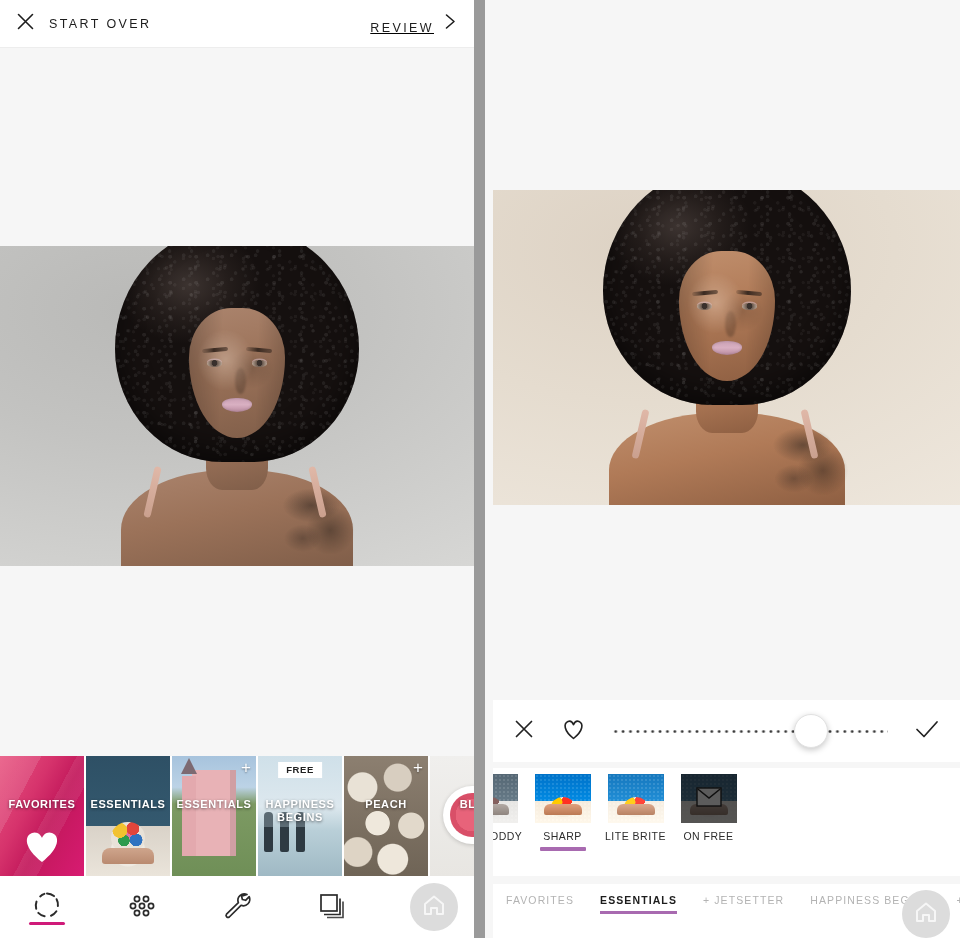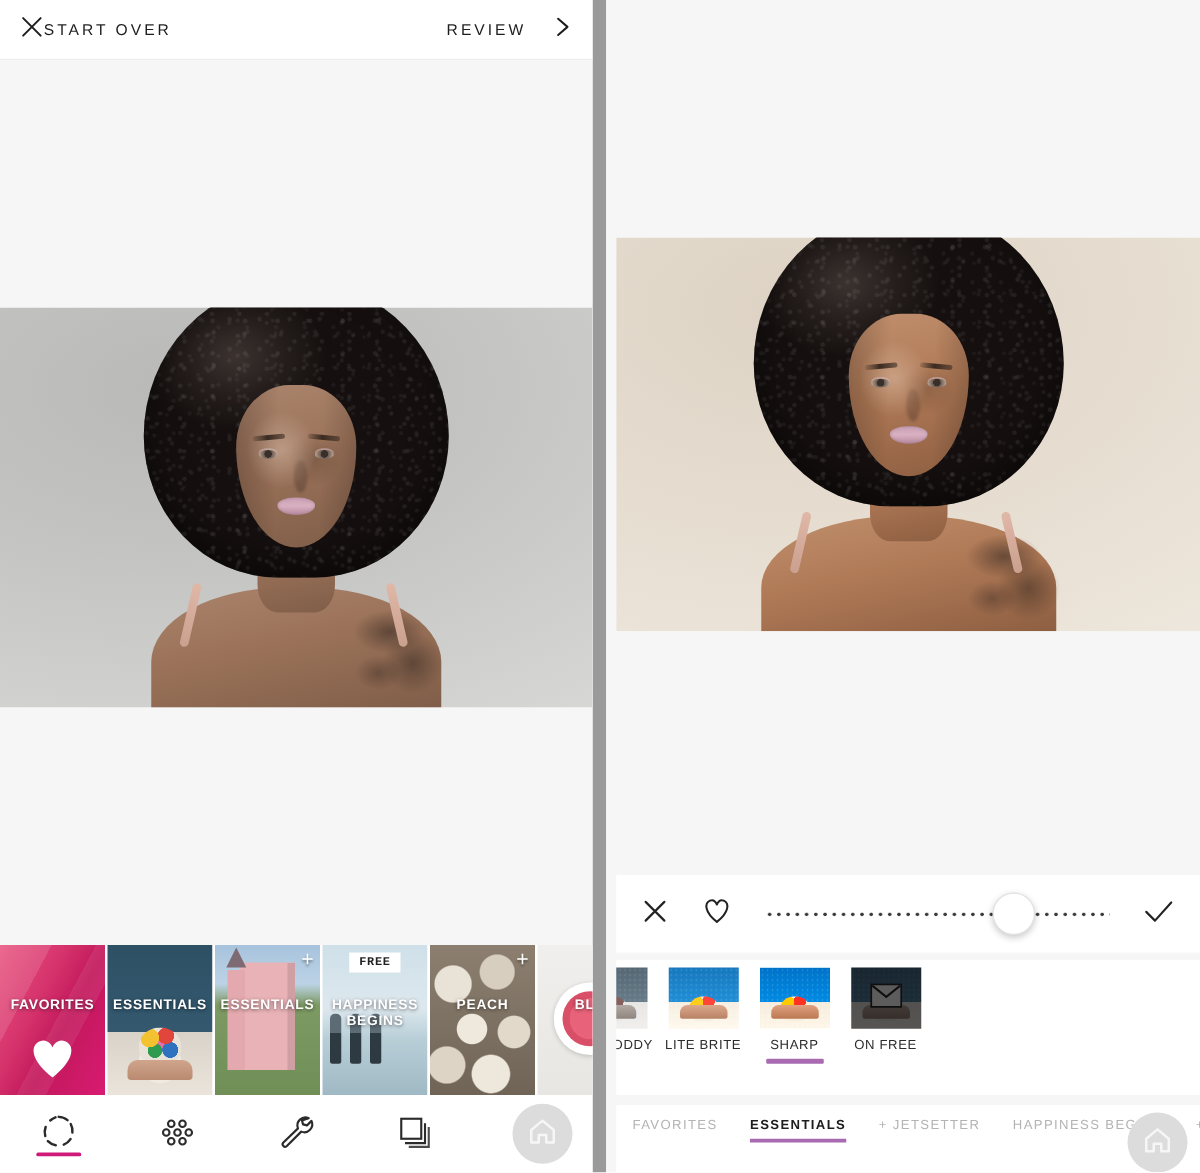--- a/index.html
+++ b/index.html
@@ -17,22 +17,22 @@
   .divider     { width: 11px; height: 938px; background: #9a9a9a; }
   .panel-right { width: 475px; background: #f6f6f6; }
 
   
   .topbar {
     position: absolute; top: 0; left: 0; width: 100%; height: 48px;
     background: #ffffff; display: flex; align-items: center;
     justify-content: space-between; padding: 0 16px;
     border-bottom: 1px solid #ededed;
   }
-  .topbar-left { display: flex; align-items: center; }
-  .topbar-right { display: flex; align-items: center; gap: 22px; }
+  .topbar-left { display: flex; align-items: center; gap: 14px; }
+  .topbar-right { display: flex; align-items: flex-end; gap: 9px; text-decoration: underline; }
   .tb-label {
     font-size: 12.5px; letter-spacing: 2.4px; color: #1d1d1d; font-weight: 500;
   }
   .ico { display: block; }
 
   
   .canvas-left {
     position: absolute; left: 0; top: 246px; width: 474px; height: 320px;
     overflow: hidden;
   }
@@ -215,21 +215,21 @@
   }
   .hap-people { position: absolute; left: 6px; bottom: 20px; z-index: 2; }
   .hap-people i {
     display: inline-block; width: 9px; height: 40px; margin-right: 7px;
     border-radius: 4px 4px 2px 2px;
     background: linear-gradient(180deg, #5c6b74 0 38%, #2e3a42 38% 100%);
   }
   .free-badge {
     position: absolute; left: 50%; top: 6px; transform: translateX(-50%);
     background: #ffffff; color: #222; font-size: 9.5px; font-weight: 700;
-    letter-spacing: .6px; padding: 2px 8px; z-index: 4; line-height: 12px; font-family: Liberation Mono, monospace;
+    letter-spacing: .6px; padding: 2px 8px; z-index: 4; line-height: 12px;
   }
   .pack-isl {
     background:
       radial-gradient(circle at 22% 26%, #e9e2d6 0 13%, transparent 14%),
       radial-gradient(circle at 64% 18%, #d8cec0 0 12%, transparent 13%),
       radial-gradient(circle at 40% 56%, #efe8dc 0 14%, transparent 15%),
       radial-gradient(circle at 80% 58%, #e2d9cb 0 13%, transparent 14%),
       radial-gradient(circle at 16% 80%, #ded4c5 0 12%, transparent 13%),
       radial-gradient(circle at 58% 86%, #eee7db 0 13%, transparent 14%),
       linear-gradient(180deg, #8c7f70, #6f6456);
@@ -604,36 +604,36 @@
 
     <div class="filter-strip" id="filter-strip">
         <div class="filt" style="margin-left: -40px;">
           <div class="filt-thumb th-peach">
             <div class="tex"></div>
             <div class="ball"></div>
             <div class="hands"></div>
           </div>
           <div class="filt-name">HOT TODDY</div>
         </div>
+        <div class="filt selected">
+          <div class="filt-thumb th-sharp">
+            <div class="tex"></div>
+            <div class="ball"></div>
+            <div class="hands"></div>
+          </div>
+          <div class="filt-name">SHARP</div>
+          <div class="filt-underline"></div>
+        </div>
         <div class="filt">
           <div class="filt-thumb th-lite">
             <div class="tex"></div>
             <div class="ball"></div>
             <div class="hands"></div>
           </div>
           <div class="filt-name">LITE BRITE</div>
-        </div>
-        <div class="filt selected">
-          <div class="filt-thumb th-sharp">
-            <div class="tex"></div>
-            <div class="ball"></div>
-            <div class="hands"></div>
-          </div>
-          <div class="filt-name">SHARP</div>
-          <div class="filt-underline"></div>
         </div>
         <div class="filt">
           <div class="filt-thumb th-lock">
             <div class="tex"></div>
             <div class="ball"></div>
             <div class="hands"></div>
             <div class="filt-lockicon"><svg width="26" height="20" viewBox="0 0 26 20">
                 <rect x="1" y="1" width="24" height="18" fill="#ffffff" stroke="#2b2b2b" stroke-width="1.4"></rect>
                 <path d="M1.8 2 L13 11 L24.2 2" fill="none" stroke="#2b2b2b" stroke-width="1.6"></path>
               </svg></div>

